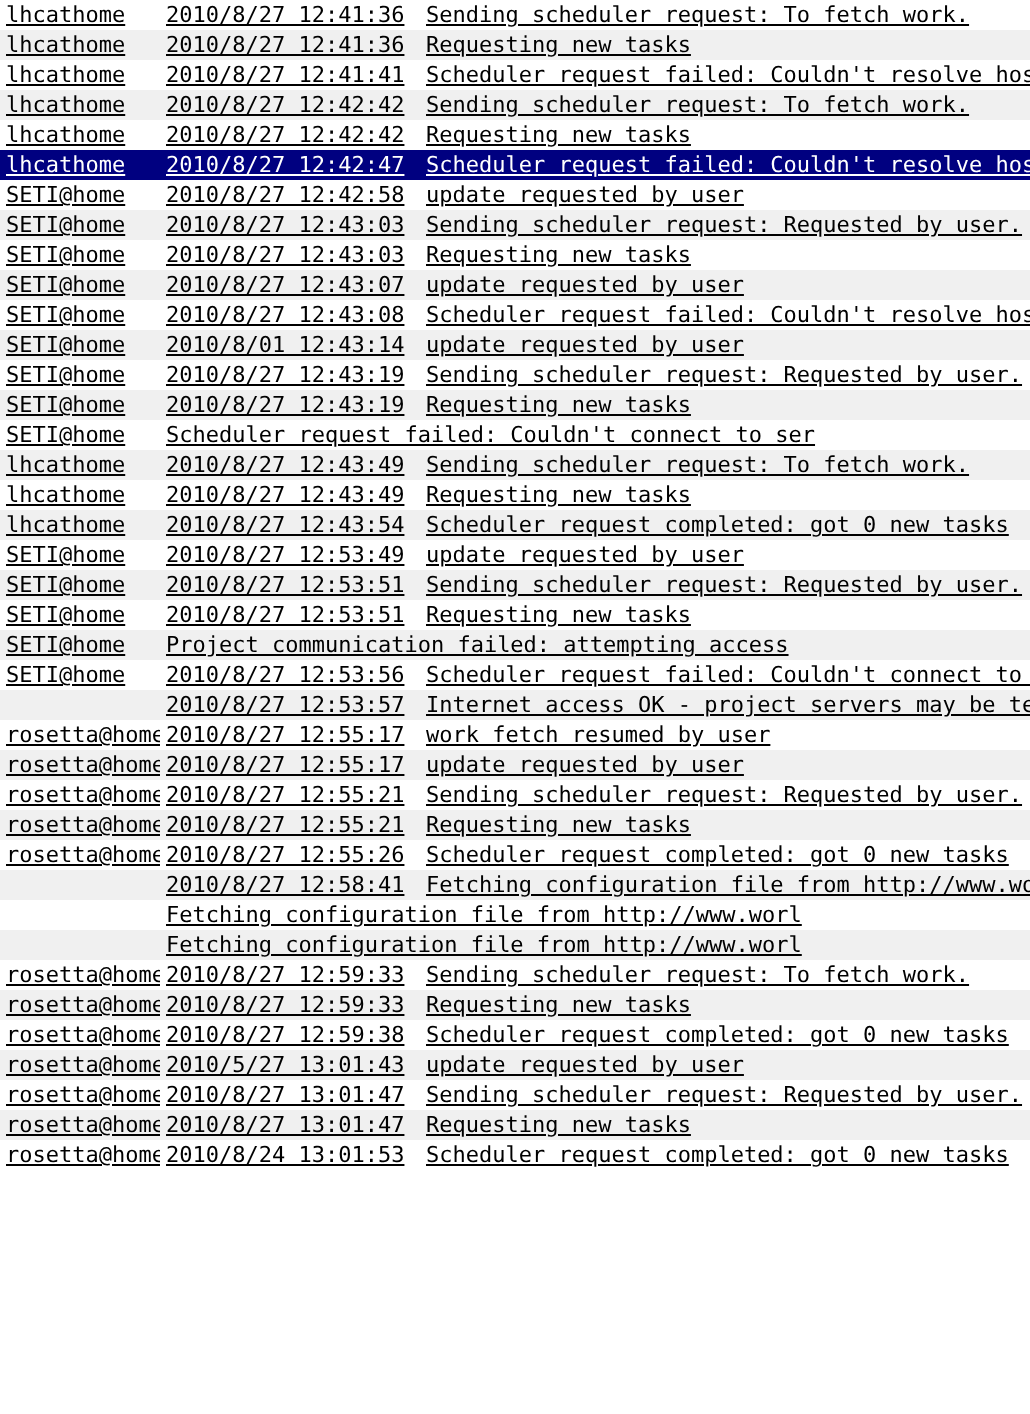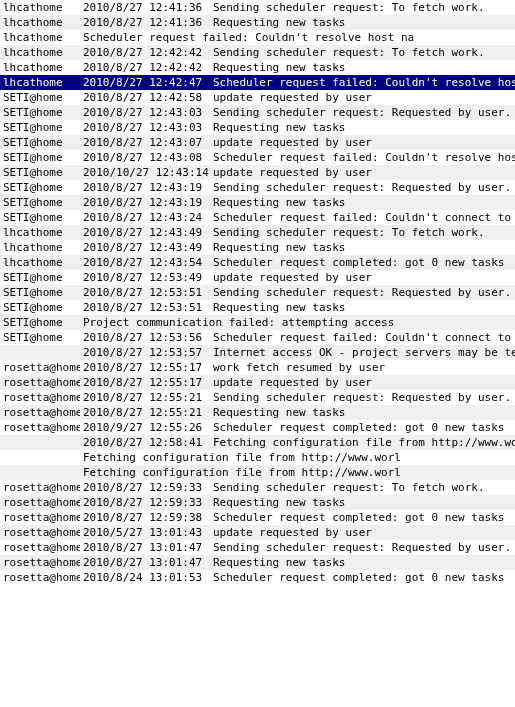--- a/index.html
+++ b/index.html
@@ -6,20 +6,21 @@
     body {
       font-family: monospace;
       font-size: 11px;
       background: #ffffff;
       width: 515px;
       overflow-x: hidden;
     }
     .log-row {
       display: flex;
       align-items: flex-end;
+      text-decoration: underline;
     }
     .log-row:nth-child(even) {
       background: #f0f0f0;
     }
     .log-row:nth-child(odd) {
       background: #ffffff;
     }
     .log-row.highlighted {
       background: #000080;
       color: #ffffff;
@@ -53,20 +54,21 @@
       <span class="col-time">2010/8/27 12:41:36</span>
       <span class="col-message">Sending scheduler request: To fetch work.</span>
     </div>
     <div class="log-row">
       <span class="col-source">lhcathome</span>
       <span class="col-time">2010/8/27 12:41:36</span>
       <span class="col-message">Requesting new tasks</span>
     </div>
     <div class="log-row">
       <span class="col-source">lhcathome</span>
+      <span class="col-time">2010/8/27 12:41:41</span>
       <span class="col-message">Scheduler request failed: Couldn't resolve host na</span>
     </div>
     <div class="log-row">
       <span class="col-source">lhcathome</span>
       <span class="col-time">2010/8/27 12:42:42</span>
       <span class="col-message">Sending scheduler request: To fetch work.</span>
     </div>
     <div class="log-row">
       <span class="col-source">lhcathome</span>
       <span class="col-time">2010/8/27 12:42:42</span>
@@ -97,36 +99,35 @@
       <span class="col-time">2010/8/27 12:43:07</span>
       <span class="col-message">update requested by user</span>
     </div>
     <div class="log-row">
       <span class="col-source">SETI@home</span>
       <span class="col-time">2010/8/27 12:43:08</span>
       <span class="col-message">Scheduler request failed: Couldn't resolve host na</span>
     </div>
     <div class="log-row">
       <span class="col-source">SETI@home</span>
-      <span class="col-time">2010/10/27 12:43:14</span>
+      <span class="col-time">2010/8/01 12:43:14</span>
       <span class="col-message">update requested by user</span>
     </div>
     <div class="log-row">
       <span class="col-source">SETI@home</span>
       <span class="col-time">2010/8/27 12:43:19</span>
       <span class="col-message">Sending scheduler request: Requested by user.</span>
     </div>
     <div class="log-row">
       <span class="col-source">SETI@home</span>
       <span class="col-time">2010/8/27 12:43:19</span>
       <span class="col-message">Requesting new tasks</span>
     </div>
     <div class="log-row">
       <span class="col-source">SETI@home</span>
-      <span class="col-time">2010/8/27 12:43:24</span>
       <span class="col-message">Scheduler request failed: Couldn't connect to ser</span>
     </div>
     <div class="log-row">
       <span class="col-source">lhcathome</span>
       <span class="col-time">2010/8/27 12:43:49</span>
       <span class="col-message">Sending scheduler request: To fetch work.</span>
     </div>
     <div class="log-row">
       <span class="col-source">lhcathome</span>
       <span class="col-time">2010/8/27 12:43:49</span>
@@ -181,21 +182,21 @@
       <span class="col-time">2010/8/27 12:55:21</span>
       <span class="col-message">Sending scheduler request: Requested by user.</span>
     </div>
     <div class="log-row">
       <span class="col-source">rosetta@home</span>
       <span class="col-time">2010/8/27 12:55:21</span>
       <span class="col-message">Requesting new tasks</span>
     </div>
     <div class="log-row">
       <span class="col-source">rosetta@home</span>
-      <span class="col-time">2010/9/27 12:55:26</span>
+      <span class="col-time">2010/8/27 12:55:26</span>
       <span class="col-message">Scheduler request completed: got 0 new tasks</span>
     </div>
     <div class="log-row">
       <span class="col-source"></span>
       <span class="col-time">2010/8/27 12:58:41</span>
       <span class="col-message">Fetching configuration file from http://www.worl</span>
     </div>
     <div class="log-row">
       <span class="col-source"></span>
       <span class="col-message">Fetching configuration file from http://www.worl</span>

